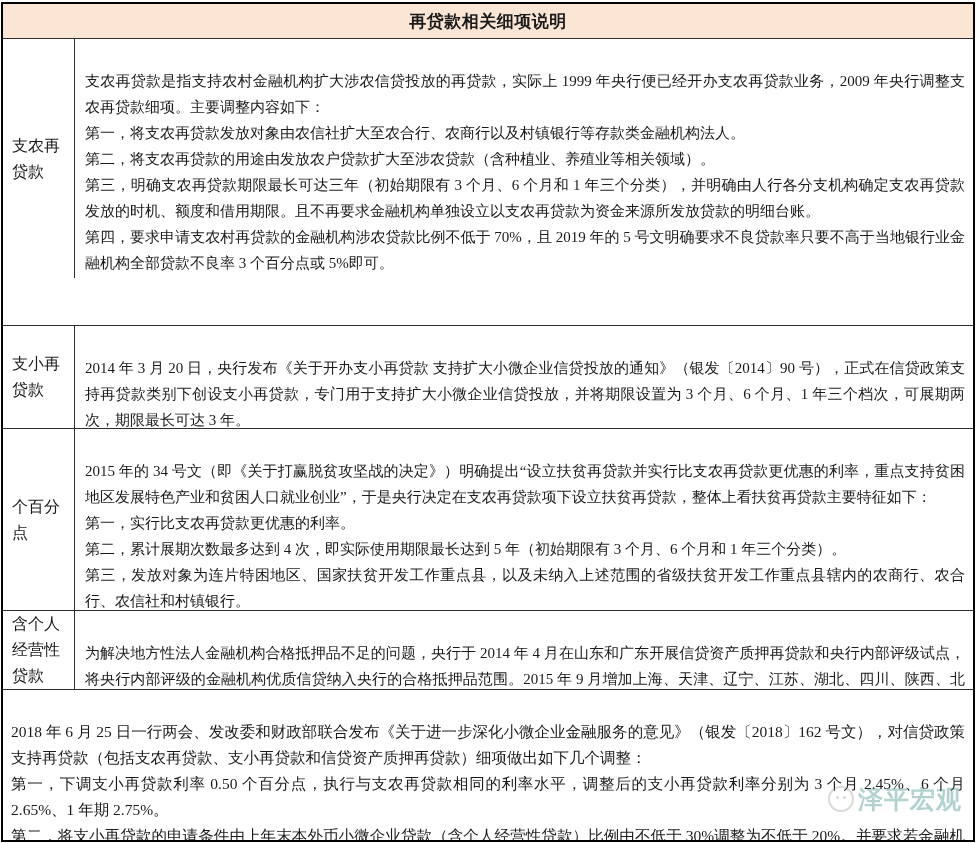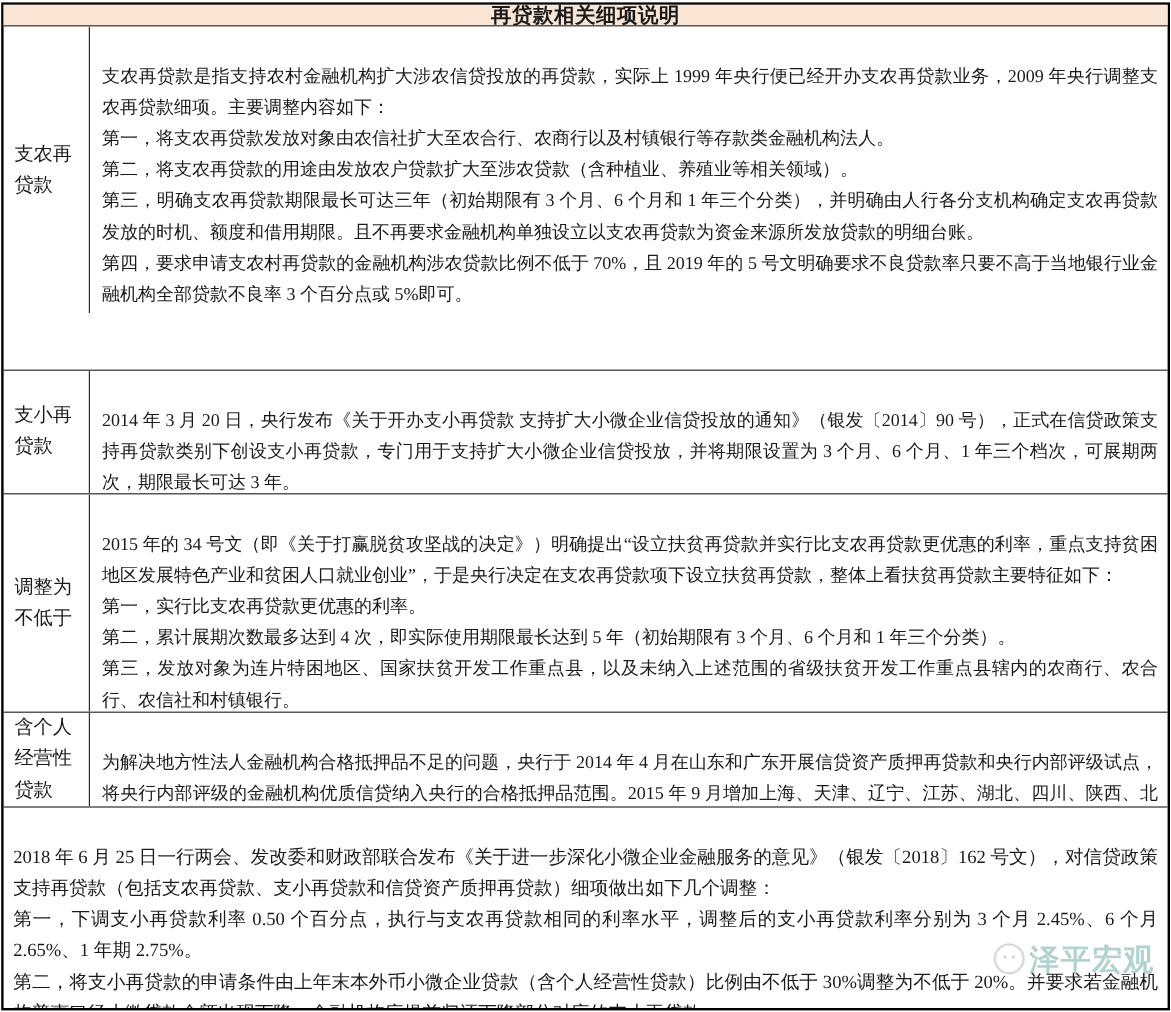--- a/index.html
+++ b/index.html
@@ -18,21 +18,21 @@
   .table {
     position: absolute;
     left: 1px; top: 2px;
     width: 974px; height: 840px;
     border: 2px solid #000000;
     background: #ffffff;
     display: flex;
     flex-direction: column;
   }
   .title-row {
-    height: 17px;
+    height: 34px;
     background: #fbe5d5;
     display: flex;
     align-items: center;
     justify-content: center;
     font-weight: bold;
     font-size: 17px;
     letter-spacing: 0.5px;
     flex: 0 0 auto;
   }
   .trow {
@@ -139,21 +139,21 @@
         <span>支小再贷款</span>
       </div>
       <div class="content-cell">
         <span>2014 年 3 月 20 日，央行发布《关于开办支小再贷款 支持扩大小微企业信贷投放的通知》（银发〔2014〕90 号），正式在信贷政策支持再贷款类别下创设支小再贷款，专门用于支持扩大小微企业信贷投放，并将期限设置为 3 个月、6 个月、1 年三个档次，可展期两次，期限最长可达 3 年。
 其中，支小再贷款利率在人民银行公布的贷款基准利率基础上减点确定。</span>
       </div>
     </div>
 
     <div class="trow r3">
       <div class="label-cell">
-        <span>调整为不低于</span>
+        <span>个百分点</span>
       </div>
       <div class="content-cell">
         <span>2015 年的 34 号文（即《关于打赢脱贫攻坚战的决定》）明确提出“设立扶贫再贷款并实行比支农再贷款更优惠的利率，重点支持贫困地区发展特色产业和贫困人口就业创业”，于是央行决定在支农再贷款项下设立扶贫再贷款，整体上看扶贫再贷款主要特征如下：
 第一，实行比支农再贷款更优惠的利率。
 第二，累计展期次数最多达到 4 次，即实际使用期限最长达到 5 年（初始期限有 3 个月、6 个月和 1 年三个分类）。
 第三，发放对象为连片特困地区、国家扶贫开发工作重点县，以及未纳入上述范围的省级扶贫开发工作重点县辖内的农商行、农合行、农信社和村镇银行。</span>
       </div>
     </div>
 
     <div class="trow r4">

